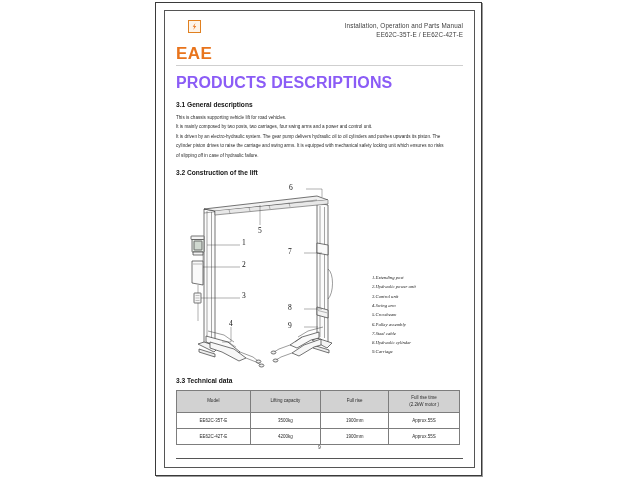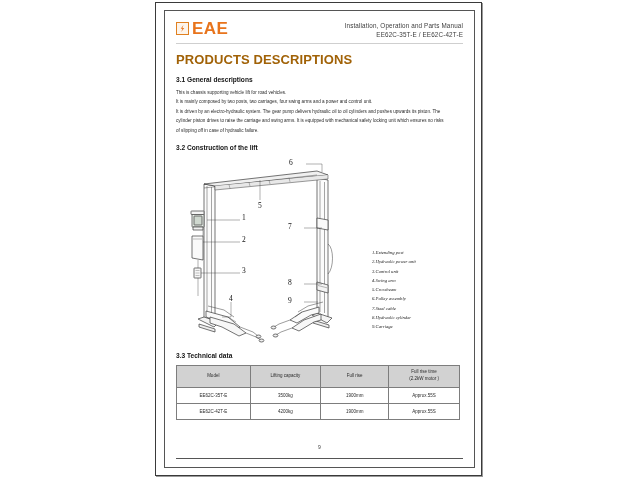--- a/index.html
+++ b/index.html
@@ -54,22 +54,23 @@
   .doc-header {
     display: flex;
     align-items: flex-start;
     justify-content: space-between;
     padding-bottom: 3px;
     border-bottom: 1.2px solid #cfcfcf;
   }
   .logo-block {
     display: flex;
     align-items: center;
-    gap: 3px;
+    gap: 12px;
     padding-top: 2px;
+    flex-direction: column;
   }
   .logo-mark {
     width: 13px;
     height: 13px;
     border: 1px solid #e08020;
     box-sizing: border-box;
     display: flex;
     align-items: center;
     justify-content: center;
     background: #fdf4ea;
@@ -95,23 +96,23 @@
   }
   .header-line2 {
     font-size: 6.3px;
     color: #3d3d3d;
     line-height: 1.5;
     letter-spacing: 0.15px;
   }
 
   
   .page-title {
-    font-size: 13px;
+    font-size: 16px;
     font-weight: 700;
-    color: #a16207;
+    color: #8b5cf6;
     margin: 8px 0 9px 0;
     letter-spacing: 0.1px;
   }
   .section-head {
     font-size: 6.6px;
     font-weight: 700;
     color: #141414;
     margin: 0 0 5px 0;
   }
   .section-head.spaced { margin-top: 9px; }

